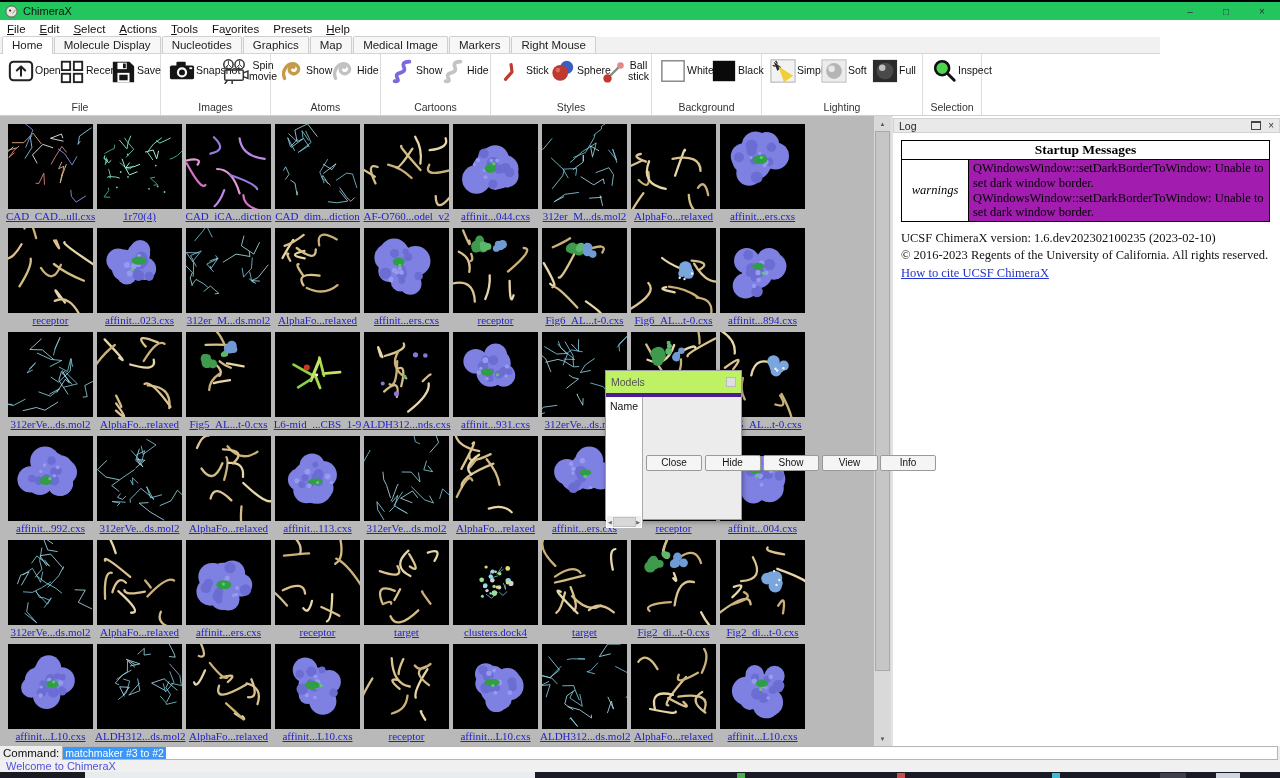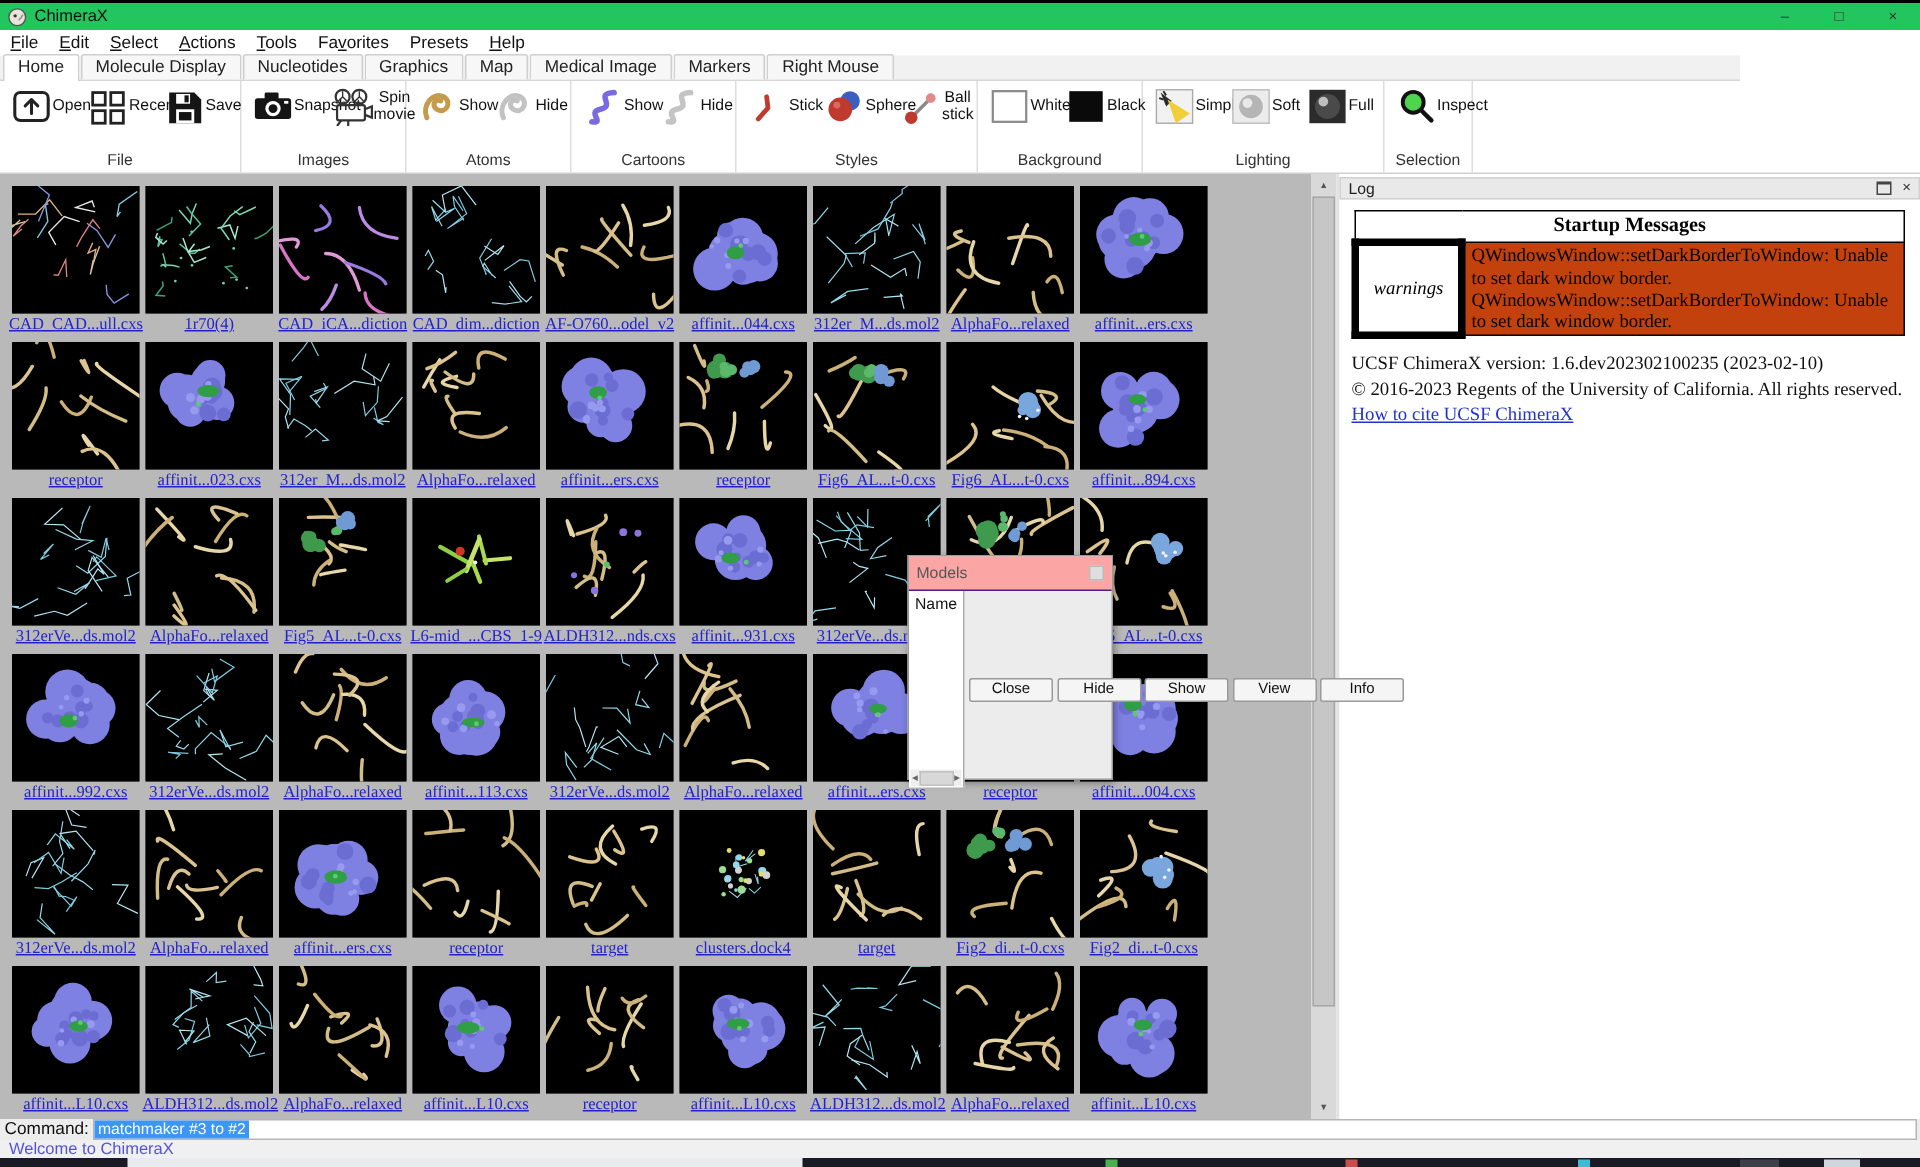--- a/index.html
+++ b/index.html
@@ -50,33 +50,33 @@
   .logpanel{position:absolute;left:893px;top:116px;width:387px;height:630px;background:#fff;}
   .log-header{height:15px;background:#e9e9e9;border:1px solid #d2d2d2;box-sizing:border-box;
               display:flex;align-items:center;font-size:10.5px;color:#222;padding:0 5px;margin-top:2px;}
   .log-hicons{margin-left:auto;display:flex;gap:7px;align-items:center;}
   .float-glyph{width:8px;height:6px;border:1px solid #444;border-top:2px solid #444;display:inline-block;}
   .close-glyph{font-size:10px;color:#333;line-height:10px;}
   .log-content{padding:7px 8px;}
   .startup-table{border-collapse:collapse;width:369px;}
   .startup-table th{border:1px solid #000;font-family:"Liberation Serif","DejaVu Serif",serif;
                     font-size:13.5px;padding:1px;}
-  .warn-label{border:5px solid #000000;font-style:italic;font-family:"Liberation Serif","DejaVu Serif",serif;
+  .warn-label{border:1px solid #000000;font-style:italic;font-family:"Liberation Serif","DejaVu Serif",serif;
               font-size:12.5px;text-align:center;width:64px;}
-  .warn-msgs{border:1px solid #000;background:#c2410c;font-family:"Liberation Serif","DejaVu Serif",serif;
+  .warn-msgs{border:1px solid #000;background:#a21caf;font-family:"Liberation Serif","DejaVu Serif",serif;
              font-size:12.5px;line-height:1.18;padding:1px 4px;}
   .version{font-family:"Liberation Serif","DejaVu Serif",serif;font-size:12.5px;margin-top:2px;color:#111;}
   .version.first{margin-top:9px;}
   .cite{display:inline-block;font-family:"Liberation Serif","DejaVu Serif",serif;font-size:12.5px;
         color:#2233cc;text-decoration:underline;margin-top:2px;cursor:pointer;}
   
   .models{position:absolute;left:605px;top:370px;width:137px;height:150px;background:#ececec;
           border:1px solid #9a9a9a;box-sizing:border-box;z-index:10;box-shadow:1px 2px 5px rgba(0,0,0,.35);}
   .models-title{height:17px;display:flex;align-items:center;padding:11px 5px;font-size:10.5px;color:#555;
-                background:#fca5a5;border-bottom:1px solid #4c1d95;box-sizing:border-box;}
+                background:#bef264;border-bottom:4px solid #4c1d95;box-sizing:border-box;}
   .models-dock{margin-left:auto;width:10px;height:10px;background:#dedede;border:1px solid #bbb;box-sizing:border-box;}
   .models-body{display:flex;height:131px;}
   .models-list{width:80px;background:#fff;border-right:1px solid #aaa;position:relative;box-sizing:border-box;}
   .models-colhdr{font-size:10.5px;color:#111;padding:3px 4px;}
   .models-hscroll{position:absolute;bottom:1px;left:1px;right:1px;height:11px;background:#efefef;
                   display:flex;align-items:center;font-size:5px;color:#666;padding:0 1px;box-sizing:border-box;}
   .hthumb{height:8px;width:32px;background:#d8d8d8;border:1px solid #c0c0c0;margin-left:1px;margin-right:auto;}
   .models-buttons{flex:1;padding:4px 3px;display:flex;flex-direction:row;gap:2.5px;align-items:center;}
   .mbtn{width:54px;height:14px;background:#f5f5f5;border:1px solid #9a9a9a;border-radius:2px;font-size:10px;
         display:flex;align-items:center;justify-content:center;color:#111;cursor:pointer;}

